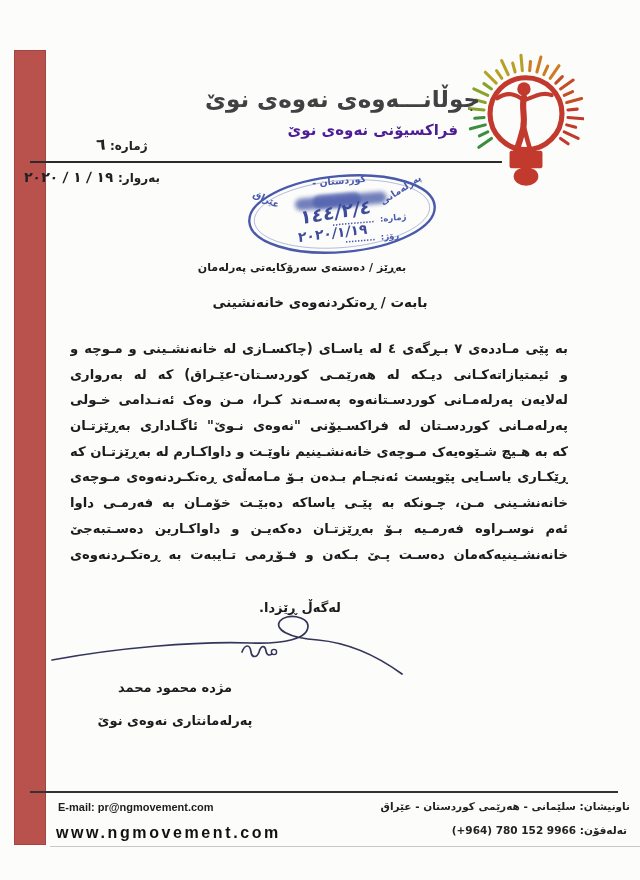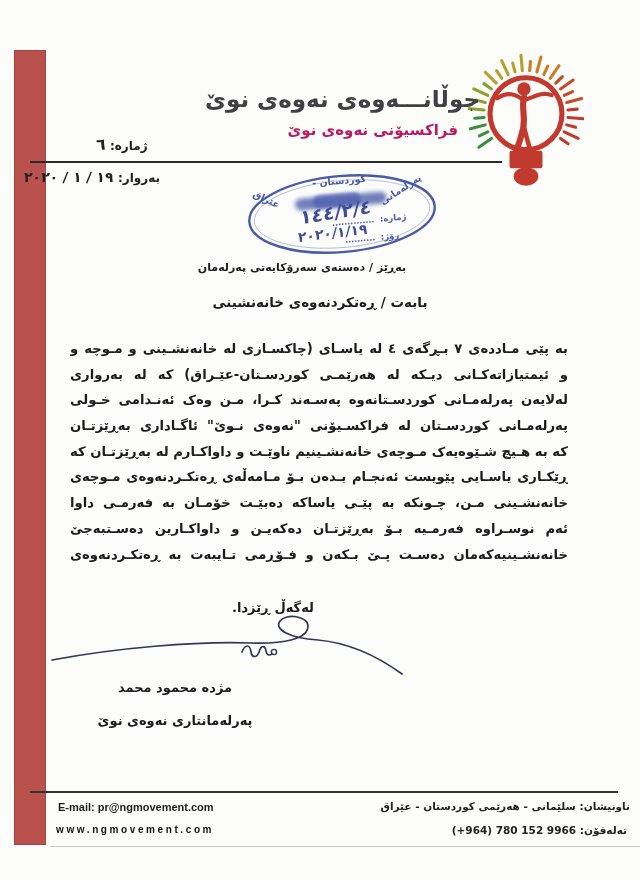--- a/index.html
+++ b/index.html
@@ -9,21 +9,21 @@
     font-family:"DejaVu Sans","Liberation Sans",sans-serif;
     color:#1c1c1e;
   }
   
   .red-stripe{position:absolute;left:14px;top:50px;width:32px;height:795px;
     background:#b9514c;box-shadow:inset 0 0 0 1px #a6443f;}
   
   .logo{position:absolute;left:468px;top:52px;width:116px;height:146px;}
   .title-block{position:absolute;left:180px;top:86px;width:300px;direction:rtl;}
   .org-title{font-size:23px;font-weight:bold;color:#414144;text-align:right;letter-spacing:0px;}
-  .org-subtitle{font-size:15px;font-weight:bold;color:#be185d;text-align:right;
+  .org-subtitle{font-size:15px;font-weight:bold;color:#4c1d95;text-align:right;
     padding-left:0;padding-right:22px;margin-top:9px;}
   .ref-number{position:absolute;left:96px;top:135px;width:86px;direction:rtl;text-align:left;
     font-size:12px;font-weight:bold;color:#222;}
   .ref-number .hand{font-size:16px;display:inline-block;transform:skewX(-6deg) rotate(-4deg);}
   .header-rule{position:absolute;left:30px;top:161px;width:472px;height:2px;background:#2b2b2b;}
   .ref-date{position:absolute;left:34px;top:169px;width:126px;direction:rtl;text-align:right;
     font-size:12px;font-weight:bold;color:#222;white-space:nowrap;}
   .ref-date .hand{font-size:14px;display:inline-block;transform:skewX(-5deg);}
   
   .stamp{position:absolute;left:244px;top:172px;width:196px;height:84px;
@@ -49,32 +49,32 @@
   .addressee-to{position:absolute;left:132px;top:261px;width:340px;text-align:center;direction:rtl;
     font-size:11px;font-weight:bold;}
   .addressee-subject{position:absolute;left:150px;top:294px;width:340px;text-align:center;direction:rtl;
     font-size:13.5px;font-weight:bold;}
   
   .body-text{position:absolute;left:70px;top:336px;width:498px;}
   .body-line{direction:rtl;text-align:justify;text-align-last:justify;height:25.7px;
     font-size:13.2px;font-weight:bold;line-height:25.7px;white-space:normal;overflow:hidden;}
   .body-line.last{text-align-last:right;}
   
-  .salutation{position:absolute;left:232px;top:600px;width:124px;text-align:left;direction:rtl;
+  .salutation{position:absolute;left:238px;top:600px;width:124px;text-align:center;direction:rtl;
     font-size:13px;font-weight:bold;}
   .signature{position:absolute;left:46px;top:608px;width:360px;height:74px;}
   .signer-name{position:absolute;left:55px;top:680px;width:240px;text-align:center;direction:rtl;
     font-size:13px;font-weight:bold;}
   .signer-role{position:absolute;left:55px;top:713px;width:240px;text-align:center;direction:rtl;
     font-size:13px;font-weight:bold;}
   
   .footer-rule{position:absolute;left:30px;top:791px;width:588px;height:2px;background:#333;}
   .footer-email{position:absolute;left:58px;top:801px;font-size:11px;color:#1e1e1e;font-weight:bold;
     font-family:"Liberation Sans","DejaVu Sans",sans-serif;}
-  .footer-web{position:absolute;left:56px;top:824px;font-size:10px;color:#111;font-weight:bold;
+  .footer-web{position:absolute;left:56px;top:824px;font-size:16px;color:#111;font-weight:bold;
     letter-spacing:2.6px;font-family:"Liberation Sans","DejaVu Sans",sans-serif;}
   .footer-address{position:absolute;right:10px;top:800px;direction:rtl;text-align:right;
     font-size:10.5px;font-weight:bold;color:#222;white-space:nowrap;}
   .footer-phone{position:absolute;right:13px;top:824px;direction:rtl;text-align:center;
     font-size:10.5px;font-weight:bold;color:#222;white-space:nowrap;}
   .footer-faint-rule{position:absolute;left:50px;top:846px;width:590px;height:1px;background:#c8c8c4;}
 </style>
 </head>
 <body>
 

